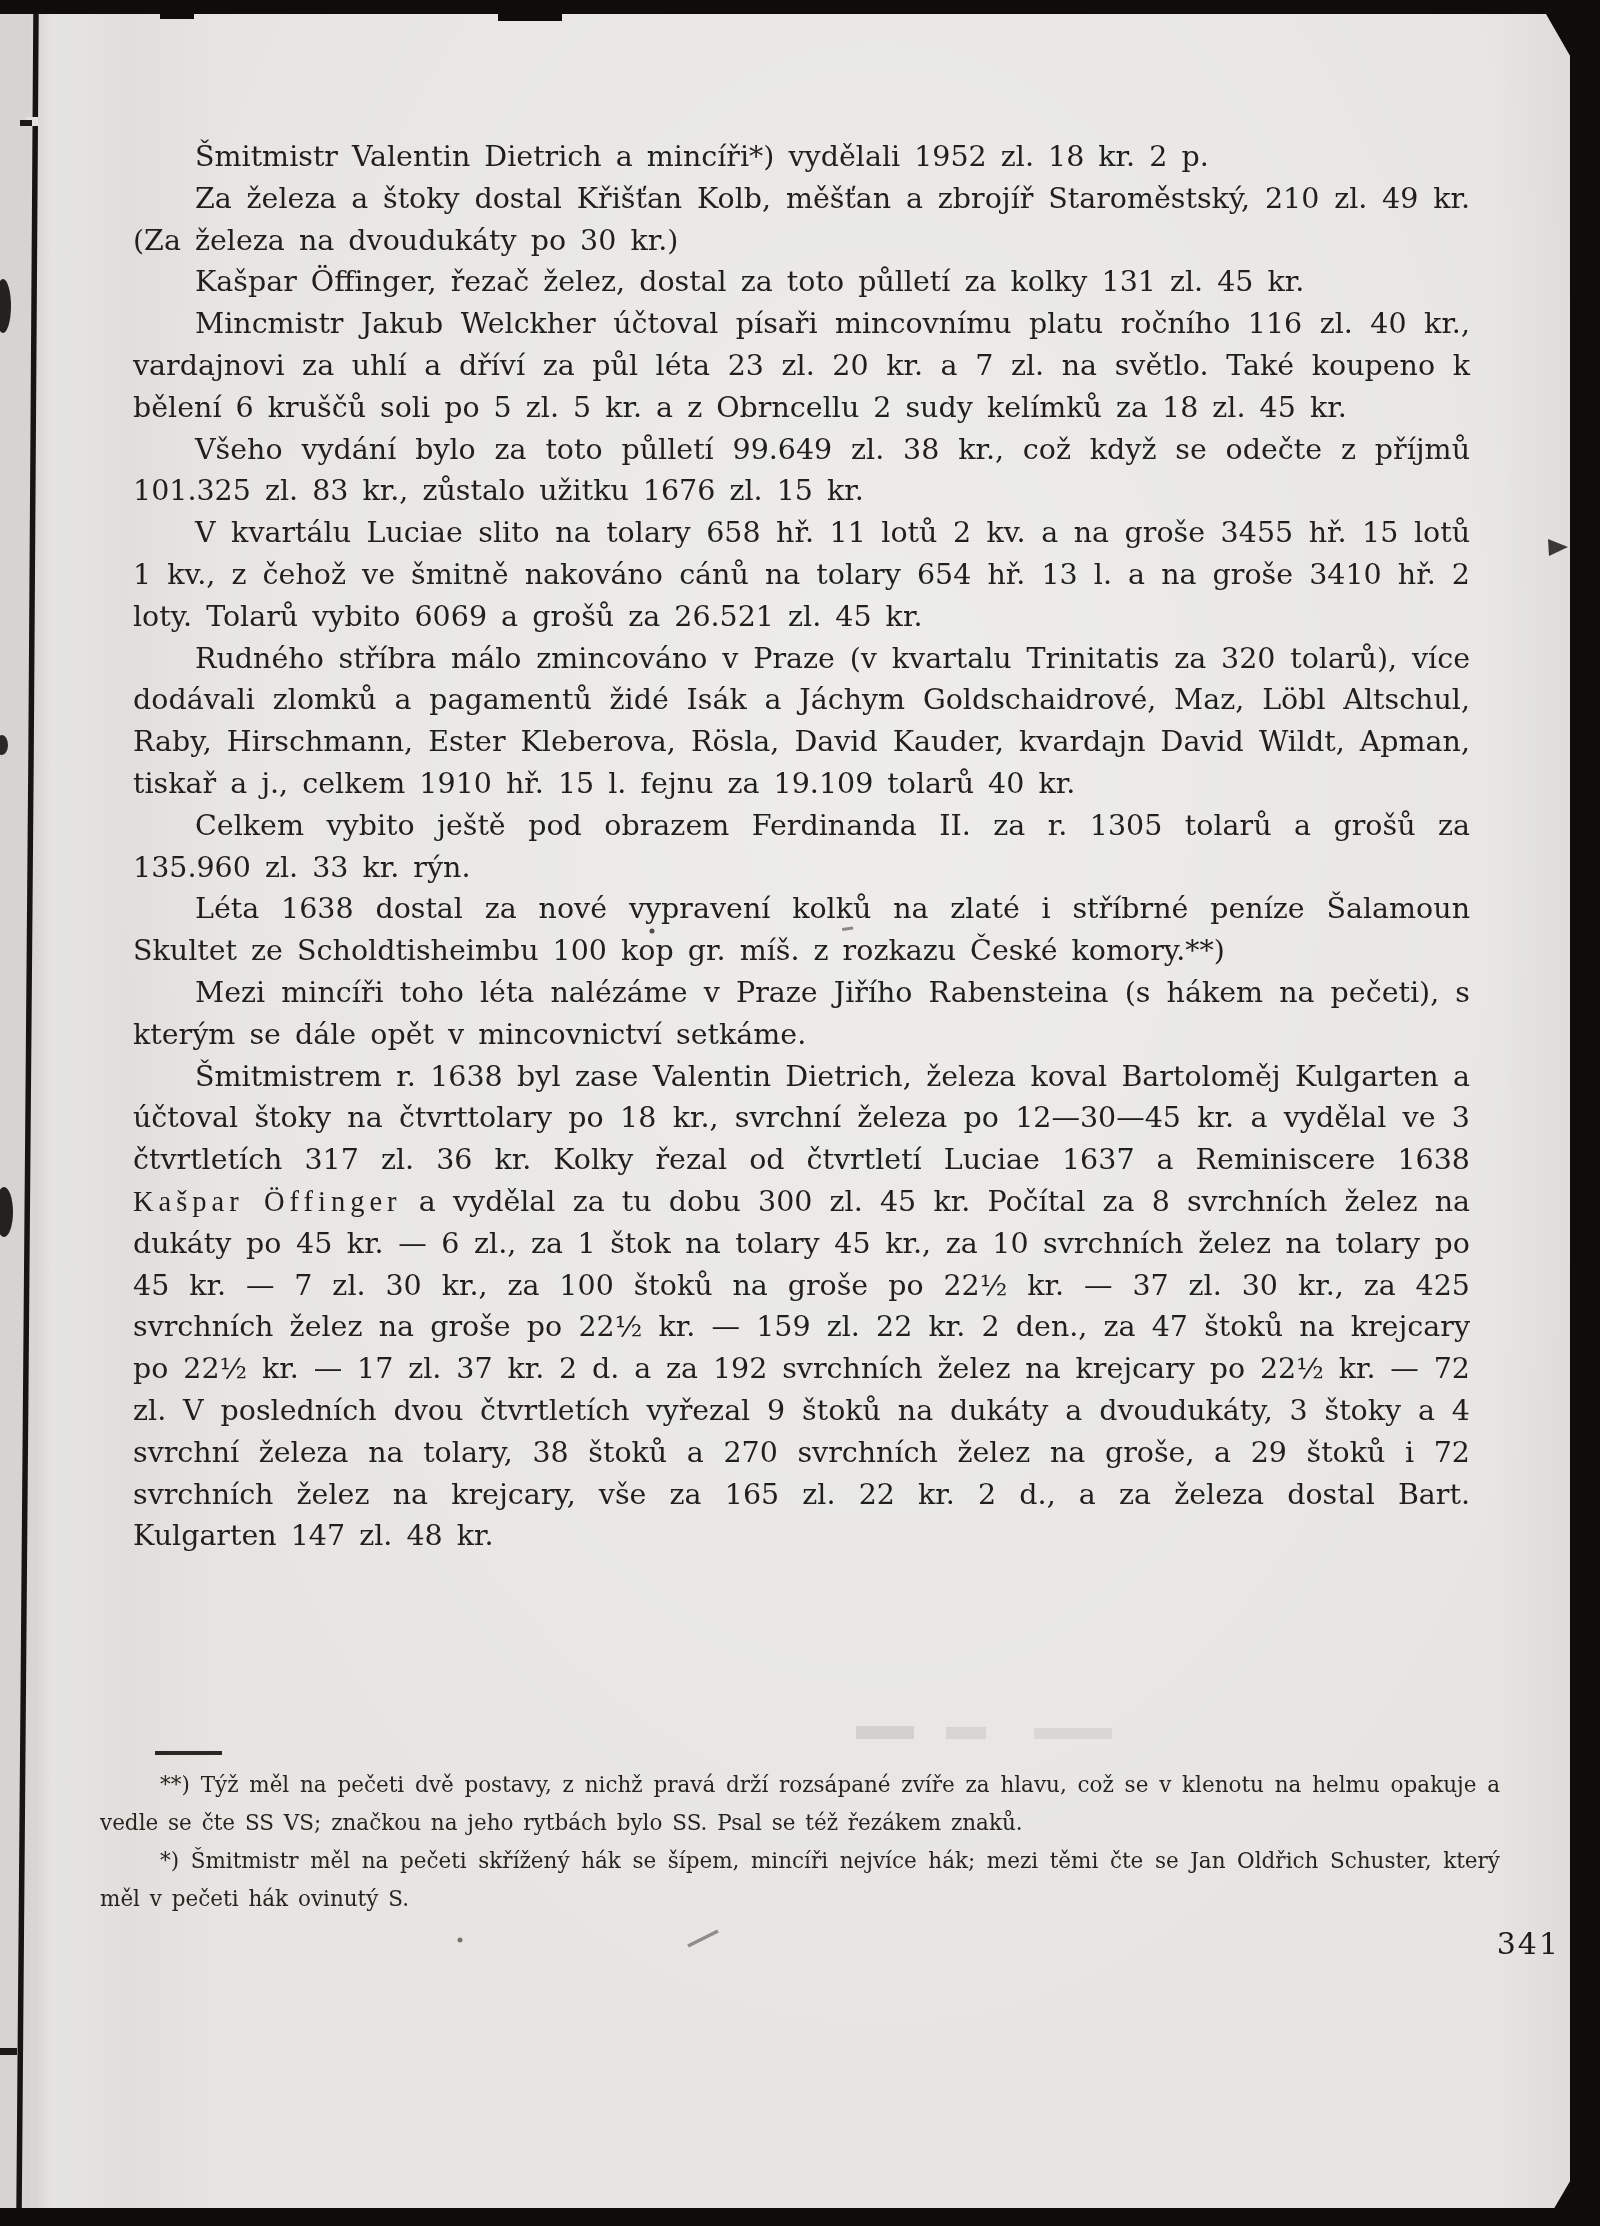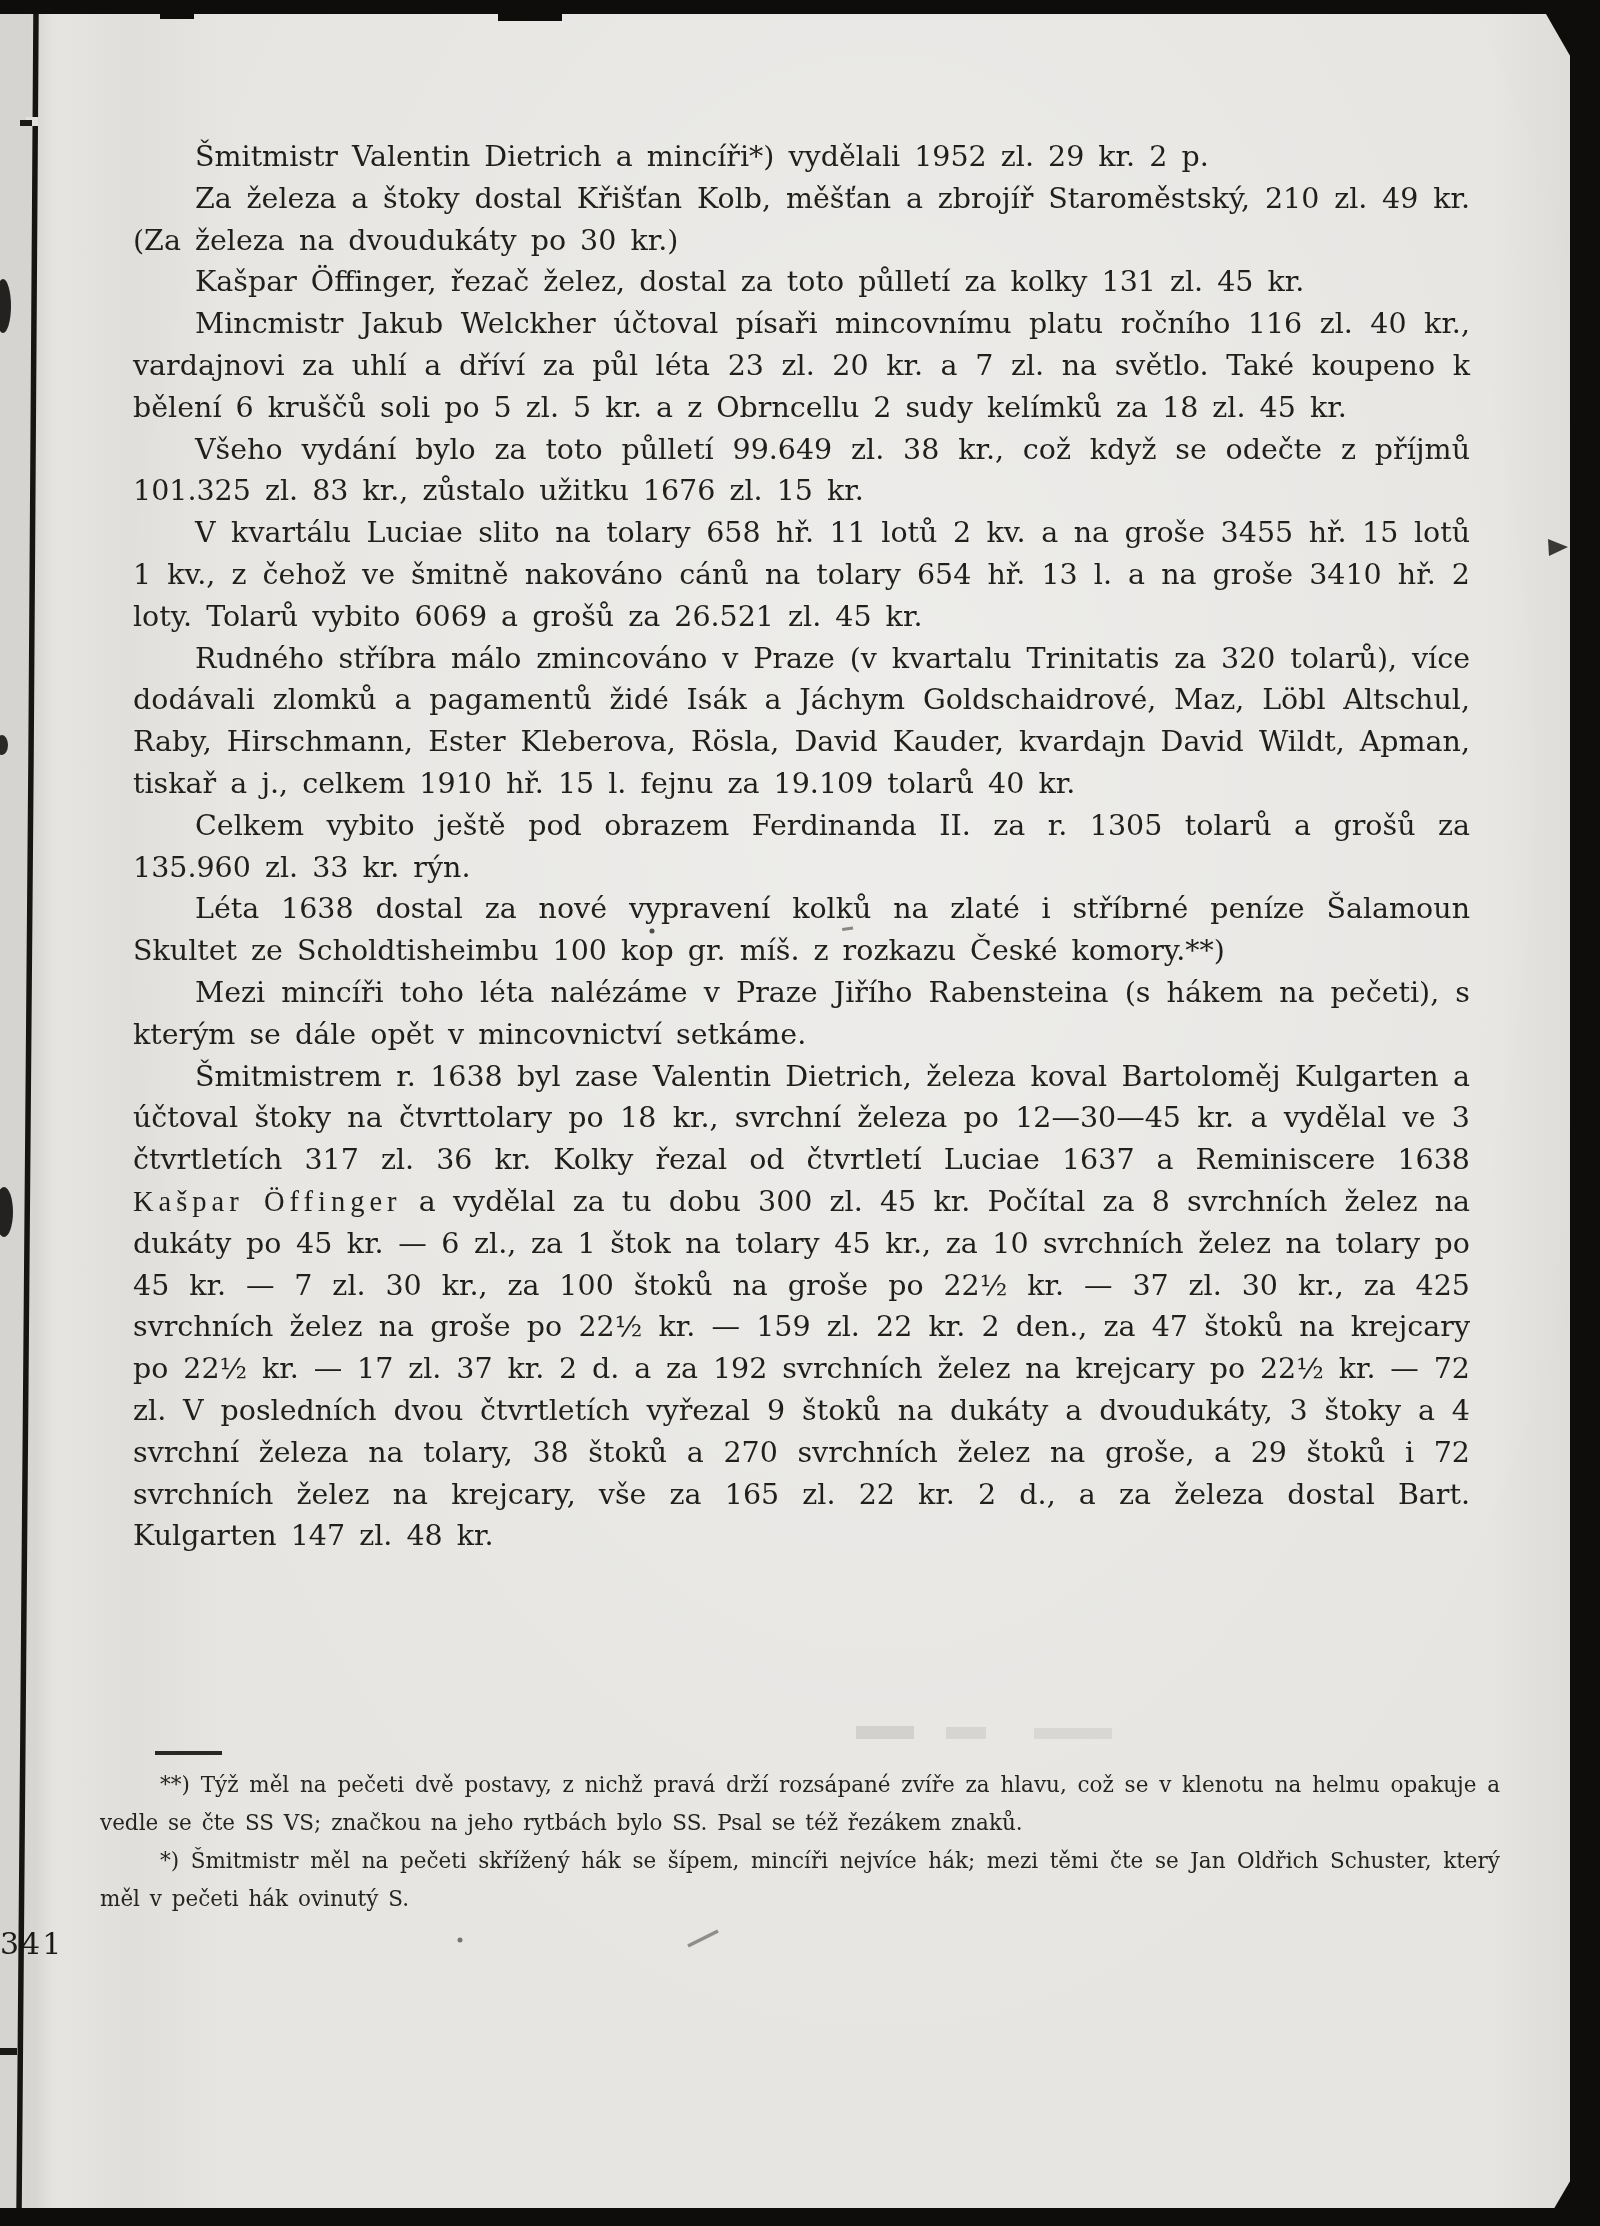--- a/index.html
+++ b/index.html
@@ -42,34 +42,34 @@
   }
   .footnotes{
     position:absolute;left:100px;top:1766px;width:1400px;
     color:#26241f;
     font-size:21.5px;line-height:38px;
     text-align:justify;word-spacing:3px;
   }
   .footnotes p{margin:0;text-indent:60px;}
   .page-number{
     position:absolute;left:0;top:1926px;width:1560px;
-    text-align:left;
+    text-align:right;
     font-size:30px;letter-spacing:2px;color:#1d1b17;
   }
   .artifacts{position:absolute;inset:0;pointer-events:none;}
 </style>
 </head>
 <body>
 
 <div class="page">
 
   <div class="left-band"></div>
 
   <main class="text-block">
-      <p><span>Šmitmistr Valentin Dietrich a mincíři*) vydělali 1952 zl. 29 kr. 2 p.</span></p>
+      <p><span>Šmitmistr Valentin Dietrich a mincíři*) vydělali 1952 zl. 18 kr. 2 p.</span></p>
       <p><span>Za železa a štoky dostal Křišťan Kolb, měšťan a zbrojíř Staroměstský, 210 zl. 49 kr. (Za železa na dvoudukáty po 30 kr.)</span></p>
       <p><span>Kašpar Öffinger, řezač želez, dostal za toto půlletí za kolky 131 zl. 45 kr.</span></p>
       <p><span>Mincmistr Jakub Welckher účtoval písaři mincovnímu platu ročního 116 zl. 40 kr., vardajnovi za uhlí a dříví za půl léta 23 zl. 20 kr. a 7 zl. na světlo. Také koupeno k bělení 6 kruščů soli po 5 zl. 5 kr. a z Obrncellu 2 sudy kelímků za 18 zl. 45 kr.</span></p>
       <p><span>Všeho vydání bylo za toto půlletí 99.649 zl. 38 kr., což když se odečte z příjmů 101.325 zl. 83 kr., zůstalo užitku 1676 zl. 15 kr.</span></p>
       <p><span>V kvartálu Luciae slito na tolary 658 hř. 11 lotů 2 kv. a na groše 3455 hř. 15 lotů 1 kv., z čehož ve šmitně nakováno cánů na tolary 654 hř. 13 l. a na groše 3410 hř. 2 loty. Tolarů vybito 6069 a grošů za 26.521 zl. 45 kr.</span></p>
       <p><span>Rudného stříbra málo zmincováno v Praze (v kvartalu Trinitatis za 320 tolarů), více dodávali zlomků a pagamentů židé Isák a Jáchym Goldschaidrové, Maz, Löbl Altschul, Raby, Hirschmann, Ester Kleberova, Rösla, David Kauder, kvardajn David Wildt, Apman, tiskař a j., celkem 1910 hř. 15 l. fejnu za 19.109 tolarů 40 kr.</span></p>
       <p><span>Celkem vybito ještě pod obrazem Ferdinanda II. za r. 1305 tolarů a grošů za 135.960 zl. 33 kr. rýn.</span></p>
       <p><span>Léta 1638 dostal za nové vypravení kolků na zlaté i stříbrné peníze Šalamoun Skultet ze Scholdtisheimbu 100 kop gr. míš. z rozkazu České komory.**)</span></p>
       <p><span>Mezi mincíři toho léta nalézáme v Praze Jiřího Rabensteina (s hákem na pečeti), s kterým se dále opět v mincovnictví setkáme.</span></p>
       <p><span>Šmitmistrem r. 1638 byl zase Valentin Dietrich, železa koval Bartoloměj Kulgarten a účtoval štoky na čtvrttolary po 18 kr., svrchní železa po 12—30—45 kr. a vydělal ve 3 čtvrtletích 317 zl. 36 kr. Kolky řezal od čtvrtletí Luciae 1637 a Reminiscere 1638 </span><span class="spaced">Kašpar Öffinger</span><span> a vydělal za tu dobu 300 zl. 45 kr. Počítal za 8 svrchních želez na dukáty po 45 kr. — 6 zl., za 1 štok na tolary 45 kr., za 10 svrchních želez na tolary po 45 kr. — 7 zl. 30 kr., za 100 štoků na groše po 22½ kr. — 37 zl. 30 kr., za 425 svrchních želez na groše po 22½ kr. — 159 zl. 22 kr. 2 den., za 47 štoků na krejcary po 22½ kr. — 17 zl. 37 kr. 2 d. a za 192 svrchních želez na krejcary po 22½ kr. — 72 zl. V posledních dvou čtvrtletích vyřezal 9 štoků na dukáty a dvoudukáty, 3 štoky a 4 svrchní železa na tolary, 38 štoků a 270 svrchních želez na groše, a 29 štoků i 72 svrchních želez na krejcary, vše za 165 zl. 22 kr. 2 d., a za železa dostal Bart. Kulgarten 147 zl. 48 kr.</span></p>

